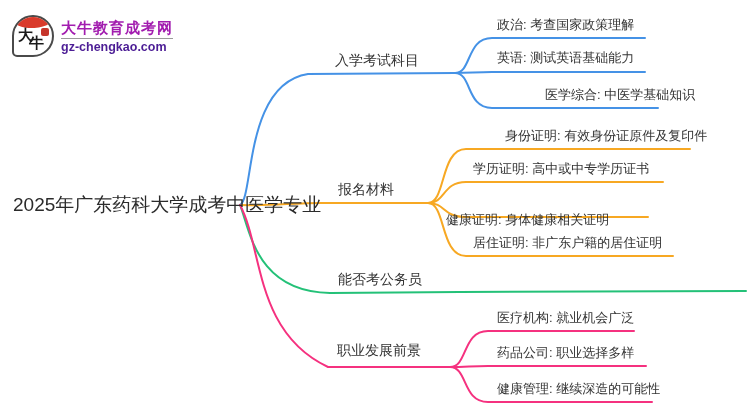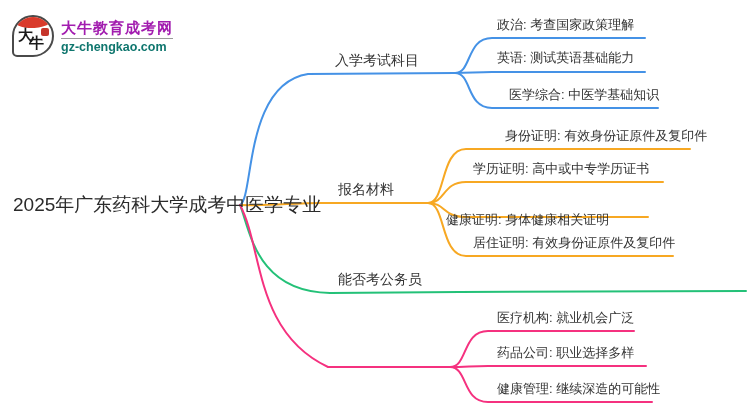--- a/index.html
+++ b/index.html
@@ -36,21 +36,21 @@
     position:absolute;top:-3px;left:-2px;width:44px;height:14px;
     background:#d93a2b;border-radius:0 0 60% 60%/0 0 100% 100%;
     transform:rotate(-4deg);
   }
   .logo-char-a{position:absolute;left:4px;top:9px;font-size:15px;font-weight:bold;color:#1a1a1a;}
   .logo-char-b{position:absolute;left:15px;top:17px;font-size:15px;font-weight:bold;color:#1a1a1a;}
   .logo-seal{position:absolute;right:3px;top:11px;width:8px;height:8px;background:#c5352b;border-radius:2px;}
   .logo-textcol{margin-left:7px;}
   .site-name{font-size:15px;font-weight:bold;color:#a21caf;letter-spacing:1px;line-height:17px;}
   .logo-divider{height:1px;background:#9a9a9a;margin:2px 0 1px 0;width:100%;}
-  .site-url{font-size:12.5px;font-weight:bold;color:#0f766e;line-height:14px;}
+  .site-url{font-size:12.5px;font-weight:bold;color:#4c1d95;line-height:14px;}
 </style>
 </head>
 <body>
 
 <div class="stage">
 
   <svg class="links" width="750" height="410" viewBox="0 0 750 410">
 
     <path d="M240 205 C254 198 244 84 308 74 L455 73" stroke="#4592e6"></path>
     <path d="M455 73 C472 73 466 38 492 38 L645 38" stroke="#4592e6"></path>
@@ -84,27 +84,28 @@
       <div class="logo-divider"></div>
       <div class="site-url">gz-chengkao.com</div>
     </div>
   </div>
 
   <div class="txt root-title" style="left:13px;top:196px;">2025年广东药科大学成考中医学专业</div>
 
   <div class="txt child-text" style="left:497px;top:16px;">政治: 考查国家政策理解</div>
   <div class="txt branch-label" style="left:335px;top:52px;">入学考试科目</div>
   <div class="txt child-text" style="left:497px;top:49px;">英语: 测试英语基础能力</div>
-  <div class="txt child-text" style="left:477px;top:86px;padding-left:32px;">医学综合: 中医学基础知识</div>
+  <div class="txt child-text" style="left:513px;top:86px;padding-left:32px;">医学综合: 中医学基础知识</div>
 
   <div class="txt branch-label" style="left:338px;top:181px;">报名材料</div>
   <div class="txt child-text" style="left:473px;top:127px;margin-left:32px;">身份证明: 有效身份证原件及复印件</div>
   <div class="txt child-text" style="left:473px;top:160px;">学历证明: 高中或中专学历证书</div>
   <div class="txt child-text" style="left:446px;top:195px;margin-top:16px;">健康证明: 身体健康相关证明</div>
-  <div class="txt child-text" style="left:473px;top:234px;">居住证明: 有效身份证原件及复印件</div>
+  <div class="txt child-text" style="left:473px;top:234px;">居住证明: 非广东户籍的居住证明</div>
 
   <div class="txt branch-label" style="left:338px;top:271px;">能否考公务员</div>
 
+  <div class="txt branch-label" style="left:337px;top:342px;">职业发展前景</div>
   <div class="txt child-text" style="left:497px;top:309px;">医疗机构: 就业机会广泛</div>
   <div class="txt child-text" style="left:497px;top:344px;">药品公司: 职业选择多样</div>
   <div class="txt child-text" style="left:497px;top:380px;">健康管理: 继续深造的可能性</div>
 
 </div>
 
 </body></html>

